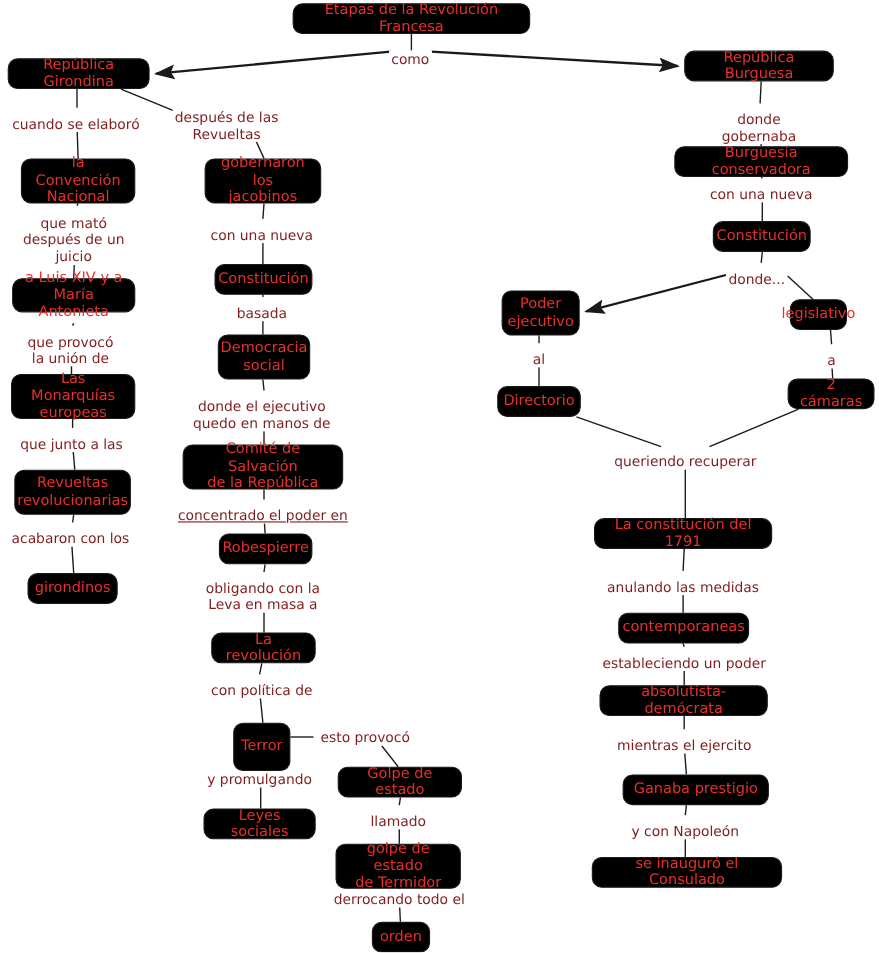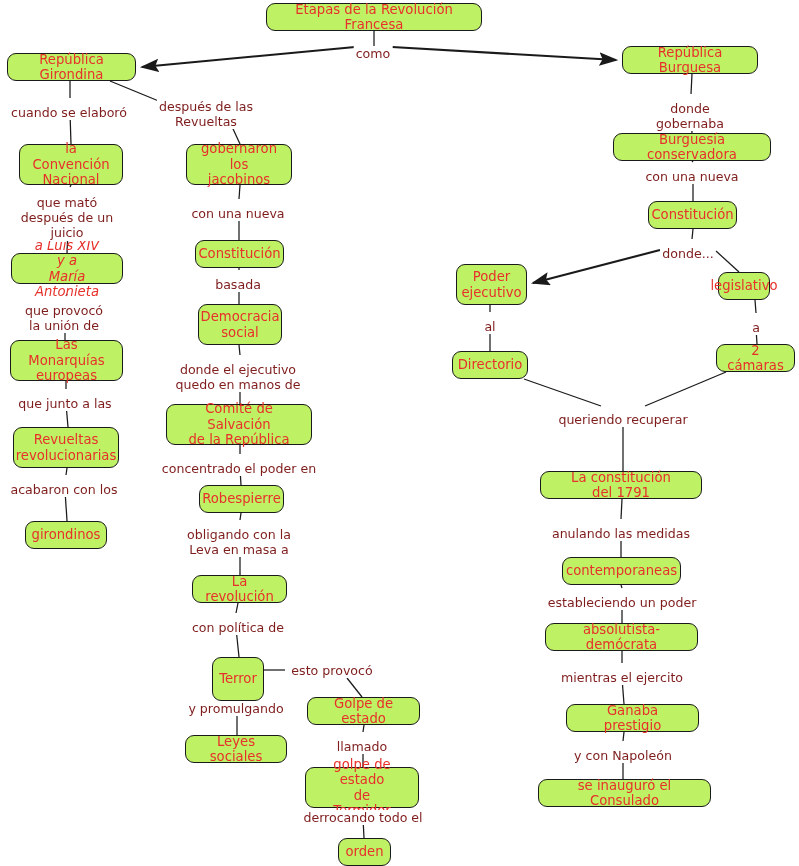--- a/index.html
+++ b/index.html
@@ -21,31 +21,31 @@
     position: absolute;
     left: 0;
     top: 0;
     width: 799px;
     height: 866px;
     pointer-events: none;
   }
   .node {
     position: absolute;
     box-sizing: border-box;
-    background: #bef264;
+    background: #000000;
     border: 1.3px solid #1a1a1a;
     border-radius: 9px;
     color: #e8302a;
     font-size: 13.2px;
     line-height: 15.5px;
     text-align: center;
     display: flex;
     align-items: center;
     justify-content: center;
-    padding: 2px 21px;
+    padding: 2px 9px;
     white-space: pre-line;
     box-shadow: 0 0 0 0 rgba(0,0,0,0);
     z-index: 2;
   }
   .elabel {
     position: absolute;
     color: #7f1d1d;
     font-size: 12.6px;
     line-height: 15.2px;
     text-align: center;
@@ -127,21 +127,21 @@
         <path d="M 623,756 L 623,779" fill="none" stroke="#1a1a1a" stroke-width="1.25"></path>
       </g>
   </svg>
 
   <div id="nodes-group">
       <div class="node" style="left: 266px; top: 3px; width: 216px; height: 28px;">Etapas de la Revolución Francesa</div>
       <div class="node" style="left: 7px; top: 53px; width: 129px; height: 28px;">República Girondina</div>
       <div class="node" style="left: 622px; top: 46px; width: 136px; height: 28px;">República Burguesa</div>
       <div class="node" style="left: 19px; top: 144px; width: 104px; height: 41px;">la Convención
 Nacional</div>
-      <div class="node" style="left: 11px; top: 253px; width: 112px; height: 31px; font-style: italic;">a Luis XIV y a
+      <div class="node" style="left: 11px; top: 253px; width: 112px; height: 31px;">a Luis XIV y a
 María Antonieta</div>
       <div class="node" style="left: 10px; top: 340px; width: 113px; height: 41px;">Las Monarquías
 europeas</div>
       <div class="node" style="left: 13px; top: 427px; width: 106px; height: 41px;">Revueltas
 revolucionarias</div>
       <div class="node" style="left: 25px; top: 521px; width: 82px; height: 28px;">girondinos</div>
       <div class="node" style="left: 186px; top: 144px; width: 106px; height: 41px;">gobernaron los
 jacobinos</div>
       <div class="node" style="left: 195px; top: 240px; width: 89px; height: 28px;">Constitución</div>
       <div class="node" style="left: 198px; top: 304px; width: 84px; height: 41px;">Democracia
@@ -178,21 +178,21 @@
 después de un
 juicio</div>
       <div class="elabel" style="left: 64px; top: 303px;">que provocó
 la unión de</div>
       <div class="elabel" style="left: 65px; top: 396px;">que junto a las</div>
       <div class="elabel" style="left: 64px; top: 482px;">acabaron con los</div>
       <div class="elabel" style="left: 238px; top: 206px;">con una nueva</div>
       <div class="elabel" style="left: 238px; top: 277px;">basada</div>
       <div class="elabel" style="left: 238px; top: 362px;">donde el ejecutivo
 quedo en manos de</div>
-      <div class="elabel" style="left: 239px; top: 461px;">concentrado el poder en</div>
+      <div class="elabel" style="left: 239px; top: 461px; text-decoration: underline;">concentrado el poder en</div>
       <div class="elabel" style="left: 239px; top: 527px;">obligando con la
 Leva en masa a</div>
       <div class="elabel" style="left: 238px; top: 620px;">con política de</div>
       <div class="elabel" style="left: 236px; top: 701px;">y promulgando</div>
       <div class="elabel" style="left: 332px; top: 663px;">esto provocó</div>
       <div class="elabel" style="left: 362px; top: 739px;">llamado</div>
       <div class="elabel" style="left: 363px; top: 810px;">derrocando todo el</div>
       <div class="elabel" style="left: 690px; top: 101px;">donde gobernaba</div>
       <div class="elabel" style="left: 692px; top: 169px;">con una nueva</div>
       <div class="elabel" style="left: 688px; top: 246px;">donde...</div>

